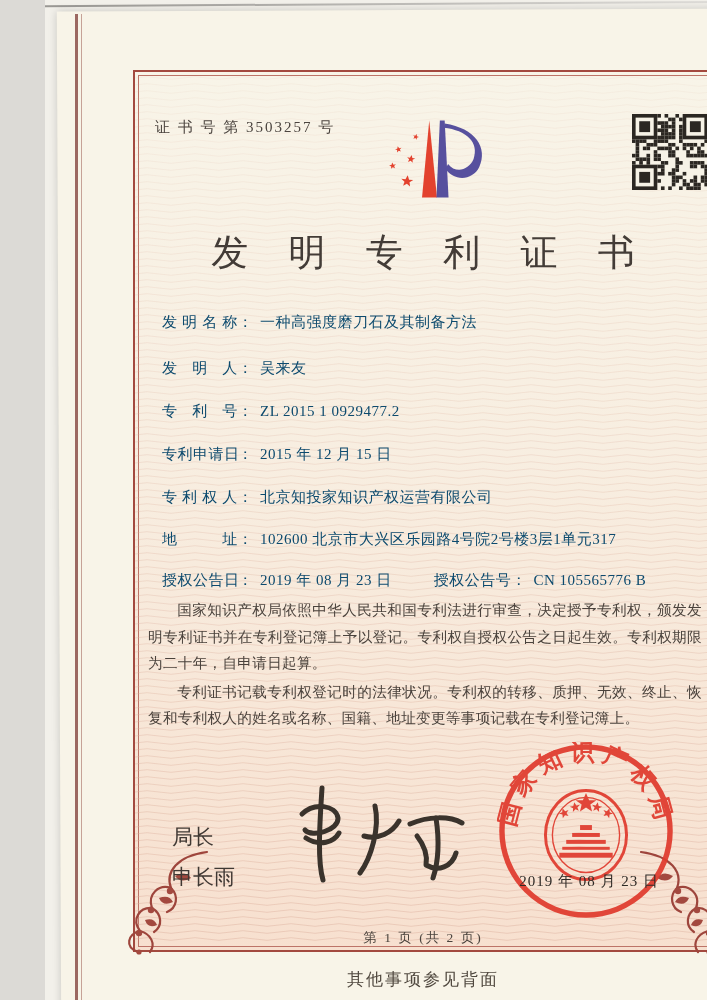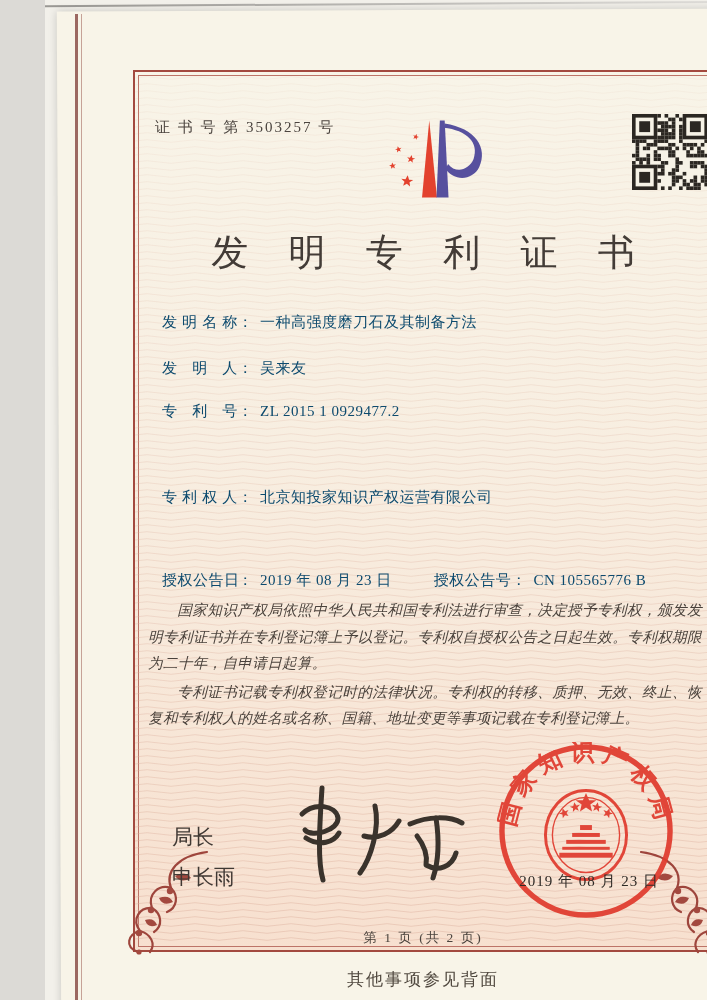--- a/index.html
+++ b/index.html
@@ -63,21 +63,21 @@
     text-align:justify;text-align-last:justify;
     vertical-align:bottom;
   }
   .colon{margin-right:.45em;}
   .inline-gap{display:inline-block;width:42px;}
   .body-text{
     position:absolute;left:103px;top:597px;width:554px;
     font-size:14.6px;line-height:1.82;color:#4a423c;
     text-align:justify;letter-spacing:.3px;
   }
-  .body-text p{margin:0 0 2px 0;text-indent:2em;font-style:italic;}
+  .body-text p{margin:0 0 2px 0;text-indent:2em;}
   .signer{position:absolute;left:127px;top:818px;font-size:21px;color:#3f3833;line-height:1.9;}
   .sig{position:absolute;left:228px;top:780px;width:210px;height:105px;}
   .seal{position:absolute;left:452px;top:742px;width:178px;height:178px;opacity:.93;}
   .seal-date{
     position:absolute;left:448px;top:872px;width:192px;
     text-align:center;font-size:15px;letter-spacing:1px;color:#2f2a26;
   }
   .page-no{
     position:absolute;left:88px;top:929px;width:580px;
     text-align:center;font-size:13.5px;color:#4a433d;letter-spacing:2px;
@@ -444,22 +444,28 @@
 
   <div class="row" style="top:313px">
     <span class="flabel">发明名称</span><span class="colon">：</span><span>一种高强度磨刀石及其制备方法</span>
   </div>
   <div class="row" style="top:359px">
     <span class="flabel">发明人</span><span class="colon">：</span><span>吴来友</span>
   </div>
   <div class="row" style="top:402px">
     <span class="flabel">专利号</span><span class="colon">：</span><span>ZL 2015 1 0929477.2</span>
   </div>
+  <div class="row" style="top:445px">
+    <span class="flabel">专利申请日</span><span class="colon">：</span><span>2015 年 12 月 15 日</span>
+  </div>
   <div class="row" style="top:488px">
     <span class="flabel">专利权人</span><span class="colon">：</span><span>北京知投家知识产权运营有限公司</span>
+  </div>
+  <div class="row" style="top:530px">
+    <span class="flabel">地址</span><span class="colon">：</span><span>102600 北京市大兴区乐园路4号院2号楼3层1单元317</span>
   </div>
   <div class="row" style="top:571px">
     <span class="flabel">授权公告日</span><span class="colon">：</span><span>2019 年 08 月 23 日</span><span class="inline-gap"></span><span>授权公告号</span><span class="colon">：</span><span>CN 105565776 B</span>
   </div>
 
   <div class="body-text">
     <p>国家知识产权局依照中华人民共和国专利法进行审查，决定授予专利权，颁发发明专利证书并在专利登记簿上予以登记。专利权自授权公告之日起生效。专利权期限为二十年，自申请日起算。</p>
     <p>专利证书记载专利权登记时的法律状况。专利权的转移、质押、无效、终止、恢复和专利权人的姓名或名称、国籍、地址变更等事项记载在专利登记簿上。</p>
   </div>
 

